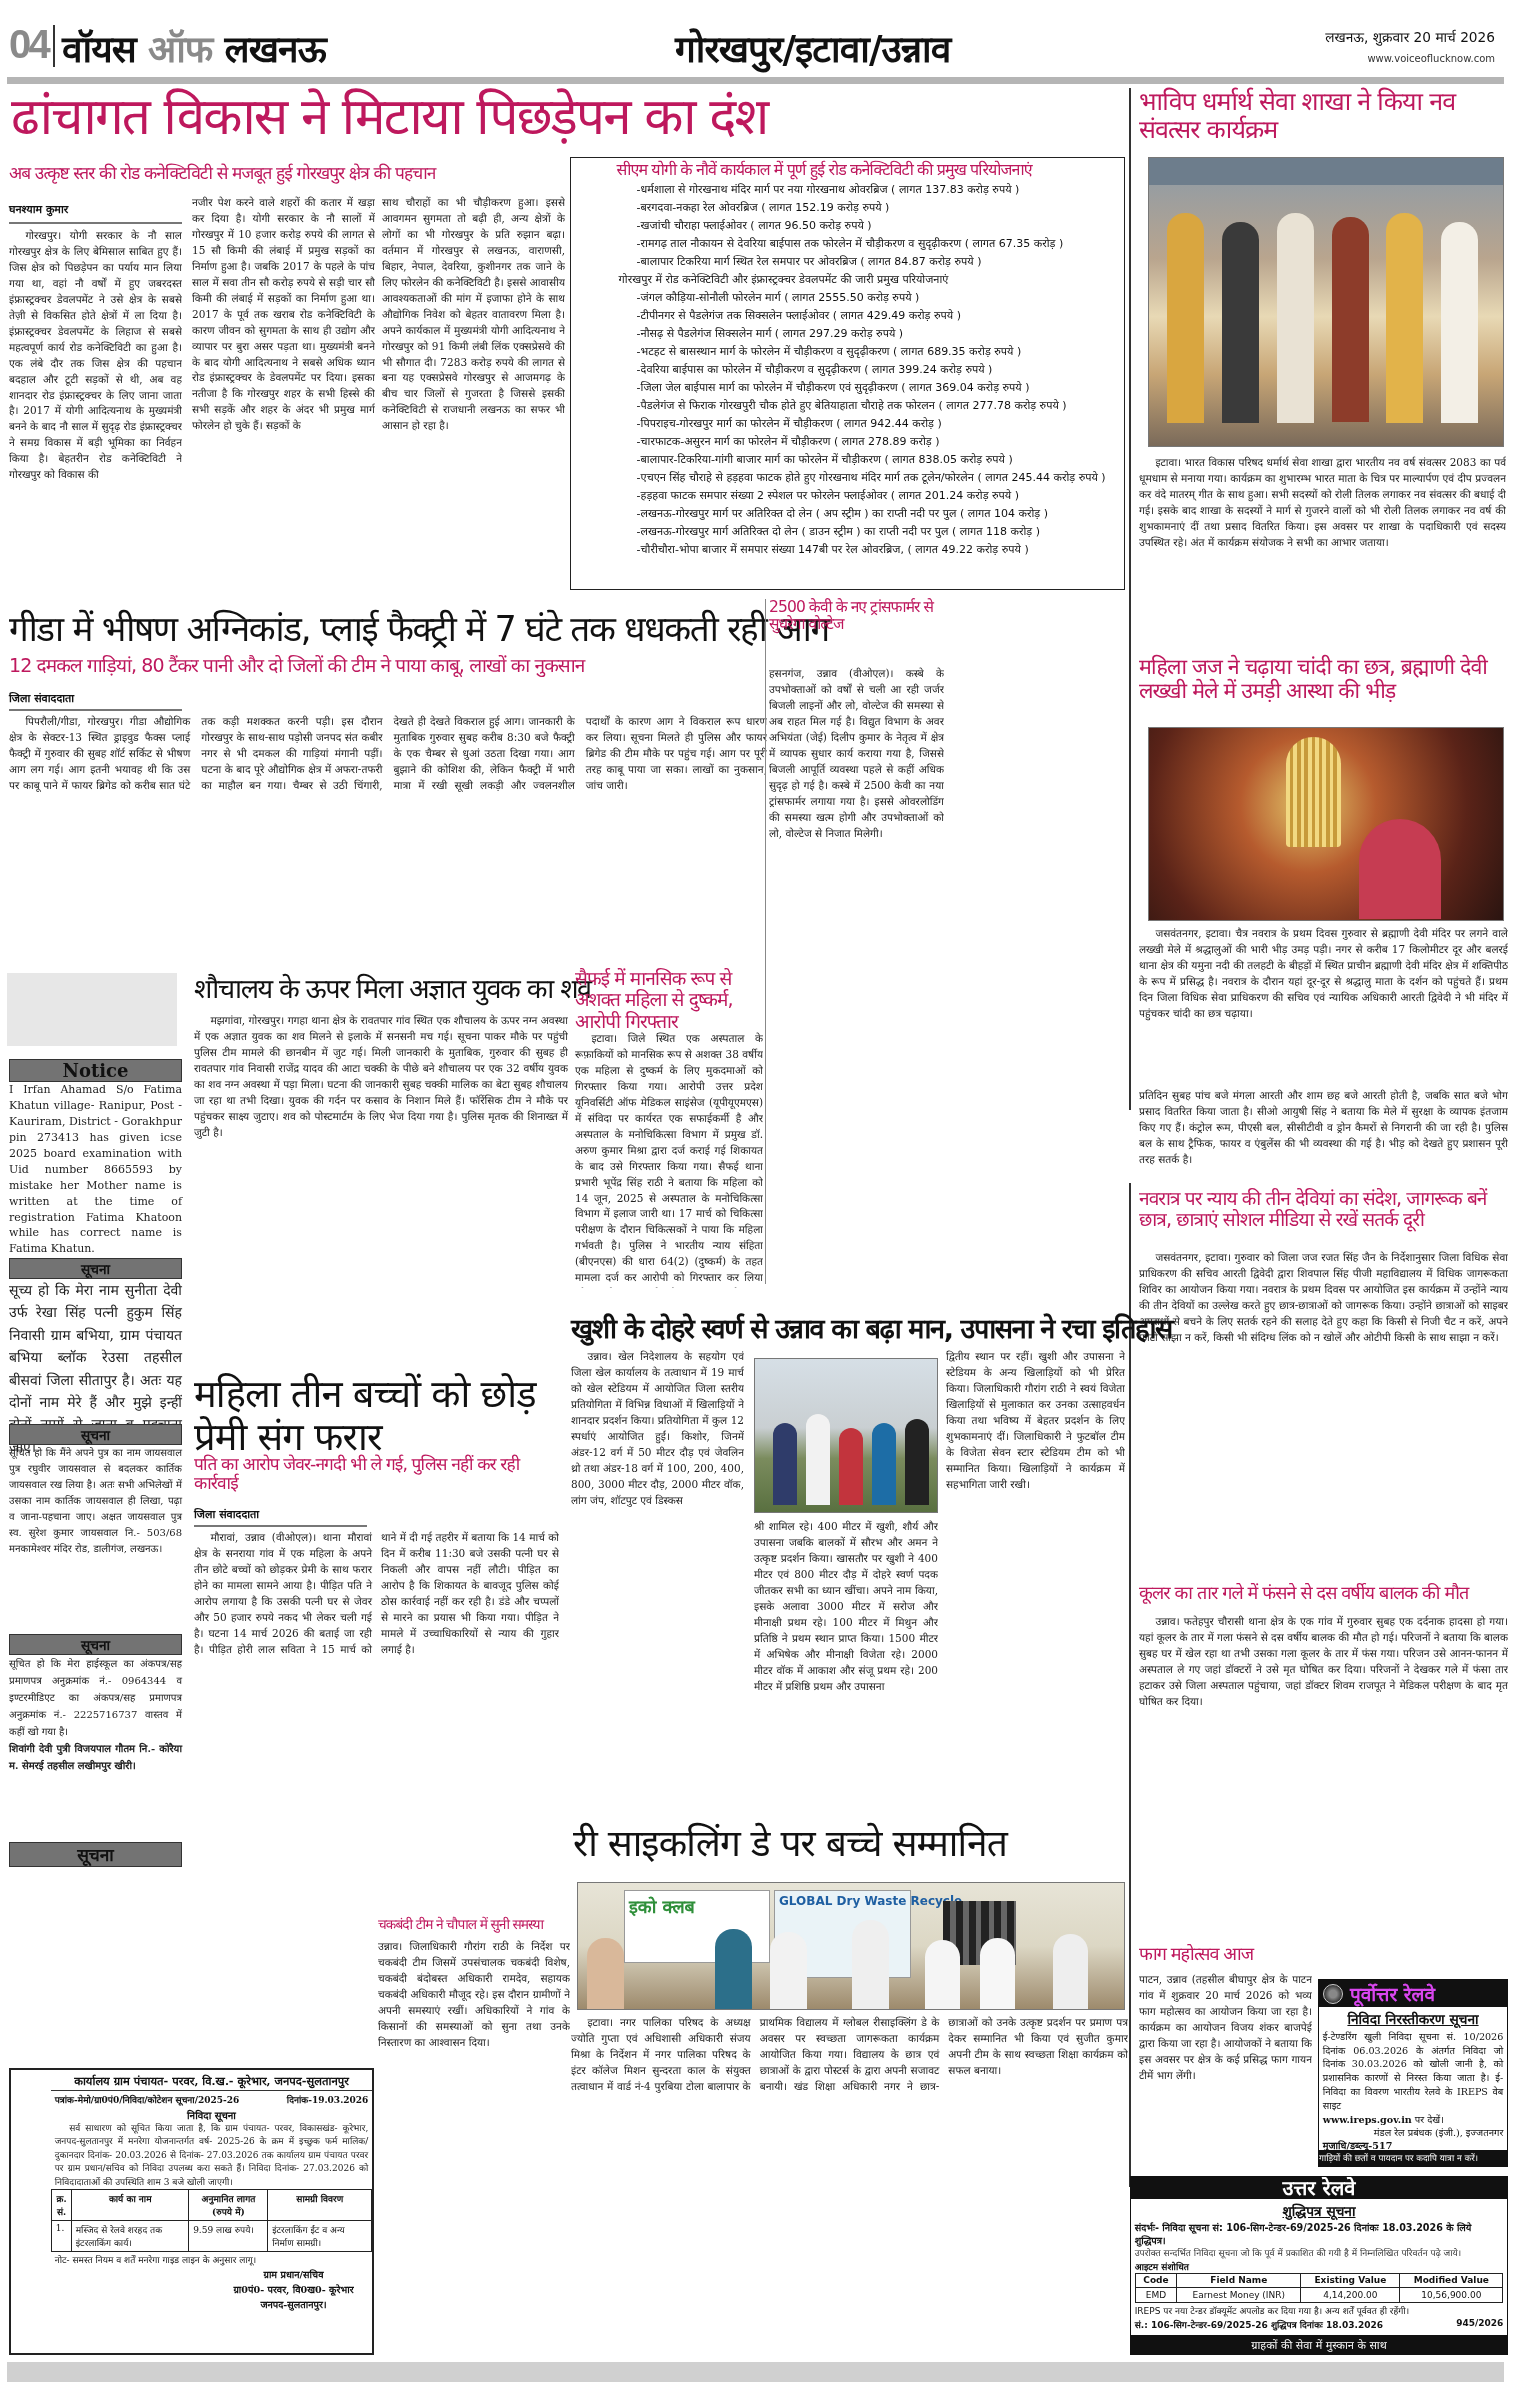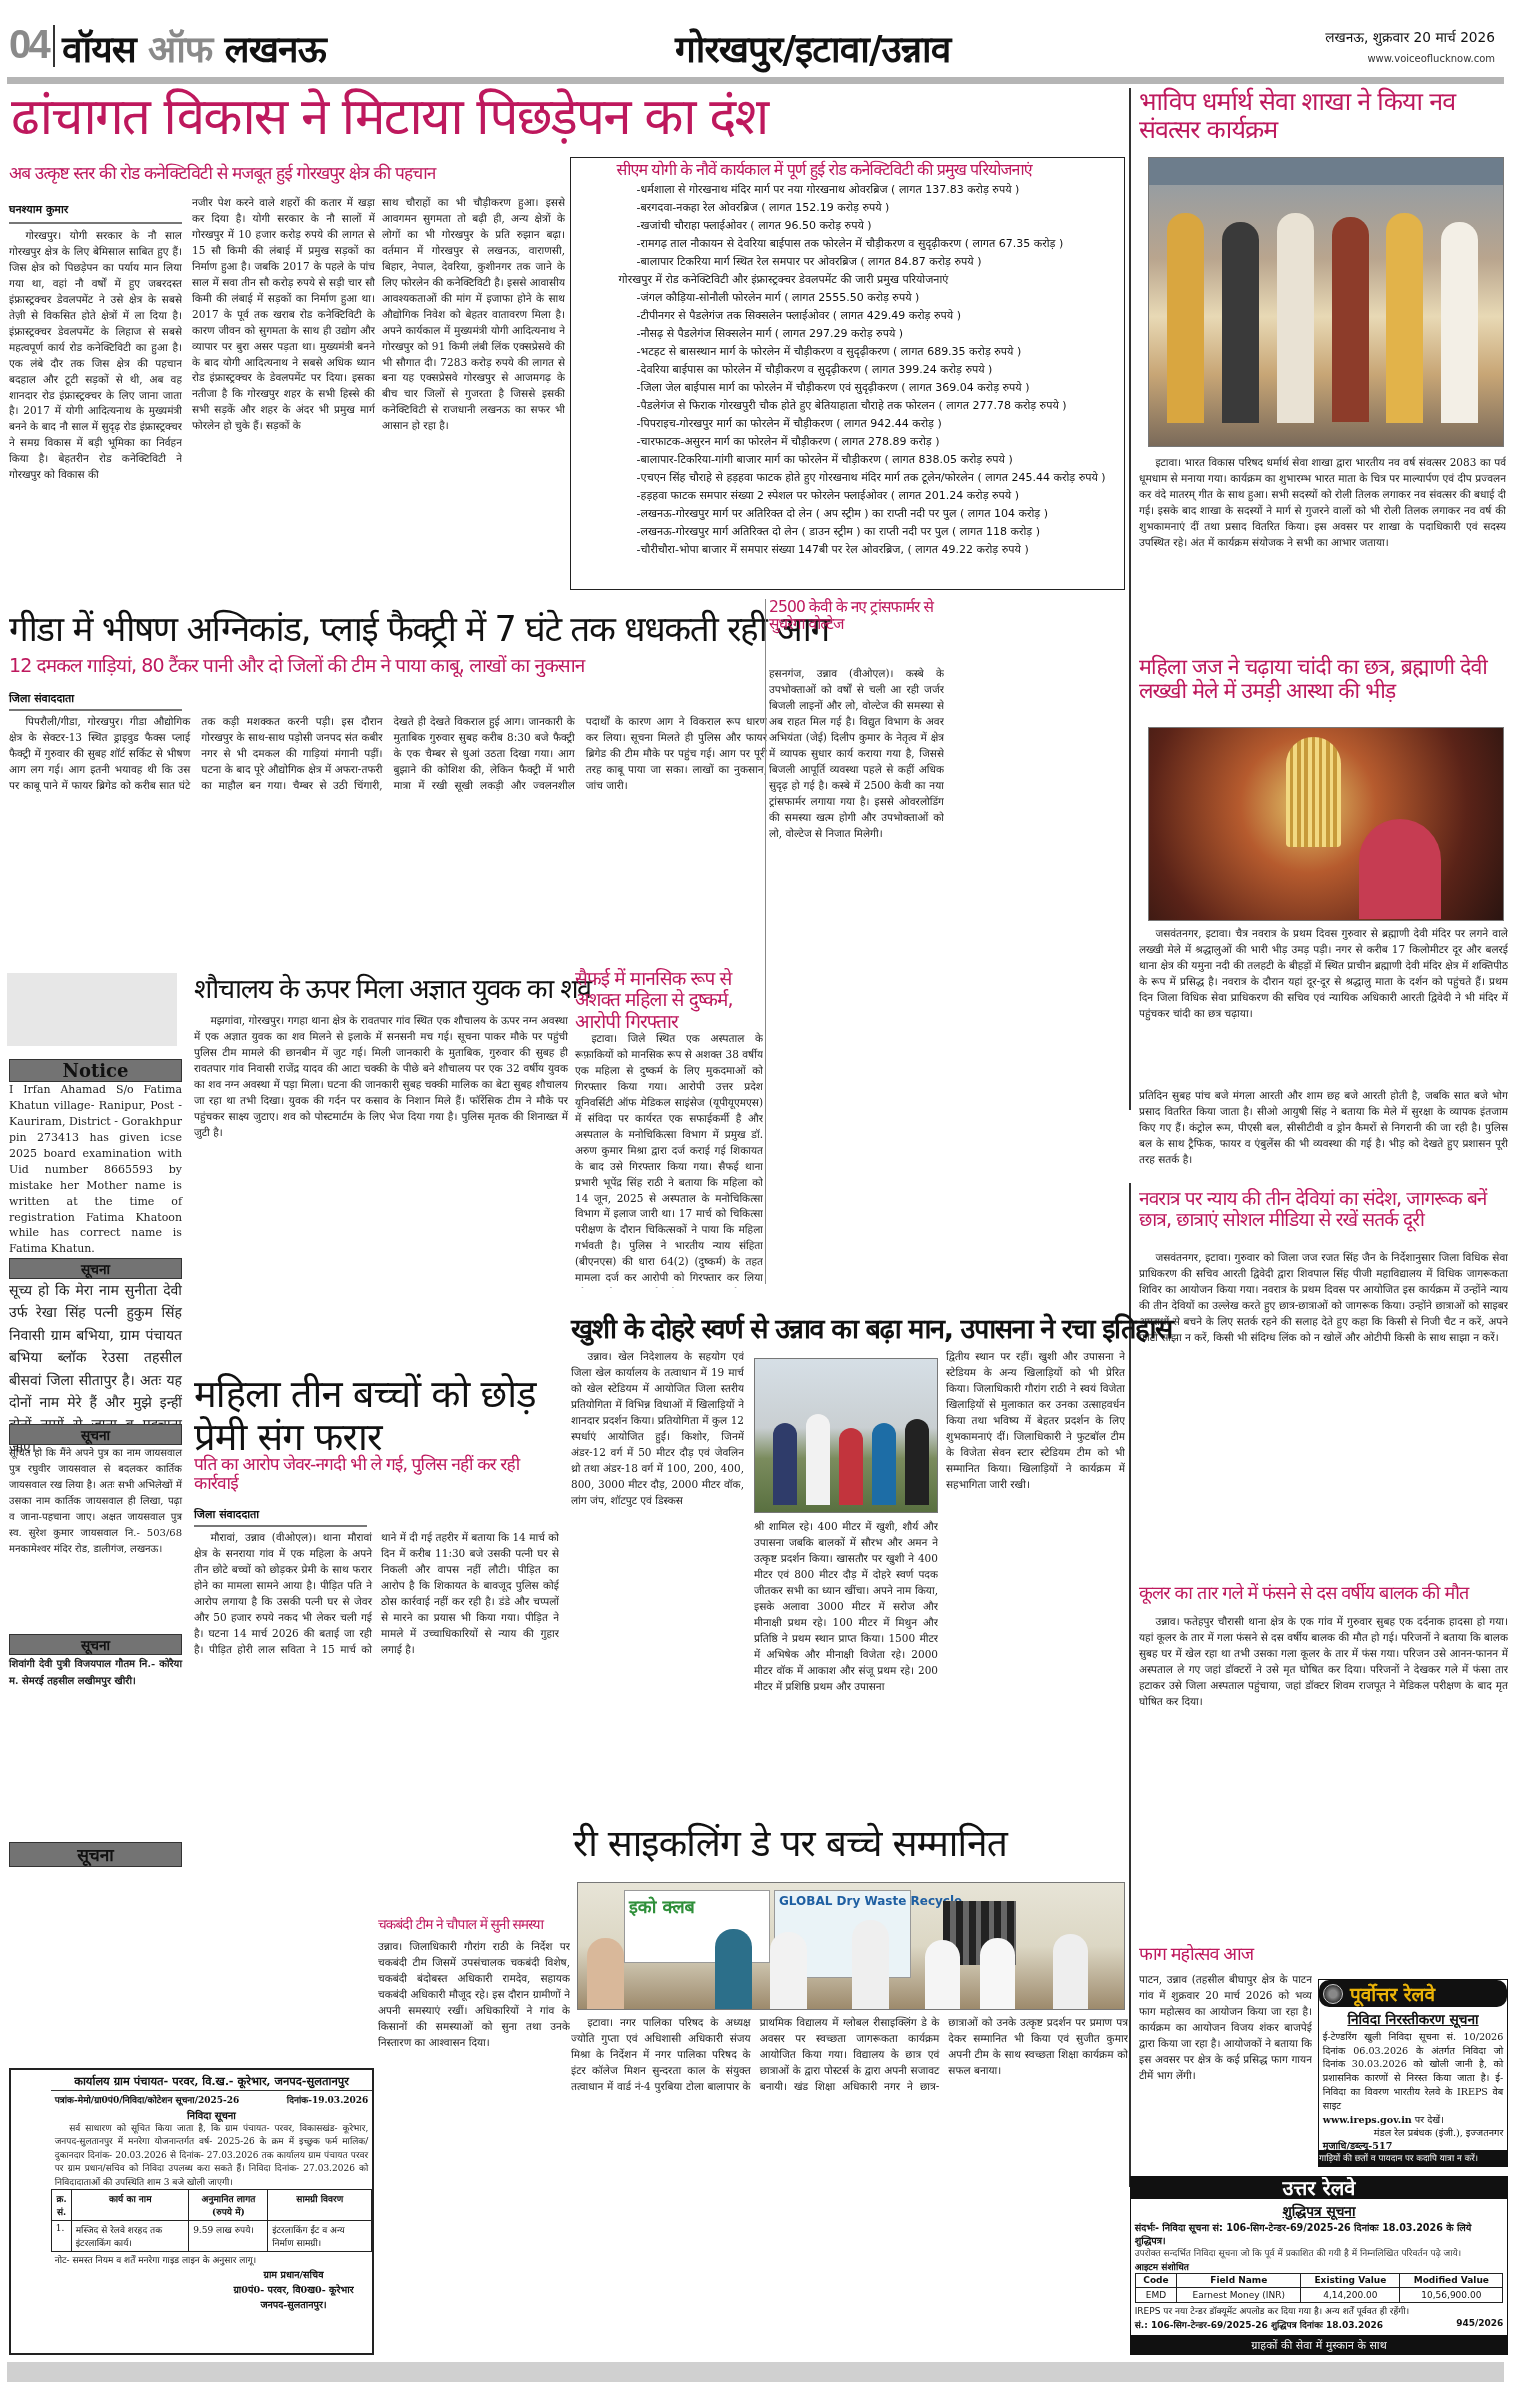--- a/index.html
+++ b/index.html
@@ -107,21 +107,21 @@
 
 <div class="abs hd" style="left:1139px;top:1583px;width:369px;font-size:18px;white-space:nowrap;">कूलर का तार गले में फंसने से दस वर्षीय बालक की मौत</div>
 <div class="col body-txt" style="left:1139px;top:1614px;width:369px;height:316px;text-indent:16.4px;">उन्नाव। फतेहपुर चौरासी थाना क्षेत्र के एक गांव में गुरुवार सुबह एक दर्दनाक हादसा हो गया। यहां कूलर के तार में गला फंसने से दस वर्षीय बालक की मौत हो गई। परिजनों ने बताया कि बालक सुबह घर में खेल रहा था तभी उसका गला कूलर के तार में फंस गया। परिजन उसे आनन-फानन में अस्पताल ले गए जहां डॉक्टरों ने उसे मृत घोषित कर दिया। परिजनों ने देखकर गले में फंसा तार हटाकर उसे जिला अस्पताल पहुंचाया, जहां डॉक्टर शिवम राजपूत ने मेडिकल परीक्षण के बाद मृत घोषित कर दिया।</div>
 
 <div class="vline" style="left:1129px;top:1183px;height:1004px;"></div>
 
 <div class="abs hd" style="left:1139px;top:1944px;width:173px;font-size:18px;">फाग महोत्सव आज</div>
 <div class="col body-txt" style="left:1139px;top:1972px;width:173px;height:215px;">पाटन, उन्नाव (तहसील बीघापुर क्षेत्र के पाटन गांव में शुक्रवार 20 मार्च 2026 को भव्य फाग महोत्सव का आयोजन किया जा रहा है। कार्यक्रम का आयोजन विजय शंकर बाजपेई द्वारा किया जा रहा है। आयोजकों ने बताया कि इस अवसर पर क्षेत्र के कई प्रसिद्ध फाग गायन टीमें भाग लेंगी।</div>
 
 <div class="abs" style="left:1318px;top:1979px;width:190px;height:188px;border:1.8px solid #111;background:#fff;overflow:hidden;">
-  <div style="background:#111;color:#eab308;height:27px;display:flex;align-items:center;border-radius:10px;">
+  <div style="background:#111;color:#d946ef;height:27px;display:flex;align-items:center;">
     <span style="width:20px;height:20px;border-radius:50%;border:1.8px solid #ccc;margin:0 7.3px 0 3.7px;background:radial-gradient(circle,#888 30%,#333 70%);"></span>
     <span style="font-size:19px;font-weight:bold;font-family:'DejaVu Serif',serif;">पूर्वोत्तर रेलवे</span>
   </div>
   <div style="text-align:center;font-size:13.7px;font-weight:bold;text-decoration:underline;font-family:'DejaVu Serif',serif;margin:1.8px 0;">निविदा निरस्तीकरण सूचना</div>
   <div style="font-size:9.6px;line-height:1.45;text-align:justify;padding:0 3.7px;font-family:'DejaVu Serif',serif;">ई-टेण्डरिंग खुली निविदा सूचना सं. 10/2026 दिनांक 06.03.2026 के अंतर्गत निविदा जो दिनांक 30.03.2026 को खोली जानी है, को प्रशासनिक कारणों से निरस्त किया जाता है। ई-निविदा का विवरण भारतीय रेलवे के IREPS वेब साइट</div>
   <div style="font-size:9.6px;padding:0 3.7px;font-family:'DejaVu Serif',serif;">
     <b>www.ireps.gov.in</b>
     <span>पर देखें।</span>
   </div>
   <div style="font-size:9.6px;padding:0 3.7px;text-align:right;font-family:'DejaVu Serif',serif;">मंडल रेल प्रबंधक (इंजी.), इज्जतनगर</div>
@@ -170,20 +170,21 @@
 <div class="abs" style="left:9px;top:1258px;width:173px;">
   <div class="notice-title" style="font-size:13.7px;">सूचना</div>
   <div class="body-txt" style="font-size:14px;line-height:1.6;">सूच्य हो कि मेरा नाम सुनीता देवी उर्फ रेखा सिंह पत्नी हुकुम सिंह निवासी ग्राम बभिया, ग्राम पंचायत बभिया ब्लॉक रेउसा तहसील बीसवां जिला सीतापुर है। अतः यह दोनों नाम मेरे हैं और मुझे इन्हीं दोनों नामों से जाना व पहचाना जाए।</div>
 </div>
 <div class="abs" style="left:9px;top:1424px;width:173px;">
   <div class="notice-title" style="font-size:13.7px;">सूचना</div>
   <div class="body-txt" style="font-size:10px;line-height:1.6;">सूचित हो कि मैंने अपने पुत्र का नाम जायसवाल पुत्र रघुवीर जायसवाल से बदलकर कार्तिक जायसवाल रख लिया है। अतः सभी अभिलेखों में उसका नाम कार्तिक जायसवाल ही लिखा, पढ़ा व जाना-पहचाना जाए। अक्षत जायसवाल पुत्र स्व. सुरेश कुमार जायसवाल नि.- 503/68 मनकामेश्वर मंदिर रोड, डालीगंज, लखनऊ।</div>
 </div>
 <div class="abs" style="left:9px;top:1634px;width:173px;">
   <div class="notice-title" style="font-size:13.7px;">सूचना</div>
+  <div class="body-txt" style="font-size:10px;line-height:1.7;">सूचित हो कि मेरा हाईस्कूल का अंकपत्र/सह प्रमाणपत्र अनुक्रमांक नं.- 0964344 व इण्टरमीडिएट का अंकपत्र/सह प्रमाणपत्र अनुक्रमांक नं.- 2225716737 वास्तव में कहीं खो गया है।</div>
   <div class="body-txt" style="font-size:10px;line-height:1.7;font-weight:bold;">शिवांगी देवी पुत्री विजयपाल गौतम नि.- कोरैया म. सेमरई तहसील लखीमपुर खीरी।</div>
 </div>
 <div class="abs" style="left:9px;top:1842px;width:173px;">
   <div class="notice-title" style="font-size:17.3px;">सूचना</div>
 </div>
 
 <div class="boxed" style="left:9px;top:2068px;width:365px;height:287px;border-width:2.7px;">
   <div style="font-size:11.4px;font-weight:bold;text-align:center;border-bottom:0.9px solid #333;padding:2.7px 0;font-family:'DejaVu Serif',serif;">कार्यालय ग्राम पंचायत- परवर, वि.ख.- कूरेभार, जनपद-सुलतानपुर</div>
   <div style="display:flex;justify-content:space-between;font-size:9px;font-weight:bold;padding:1.8px 3.7px;font-family:'DejaVu Serif',serif;">
     <span>पत्रांक-मेमो/ग्रा0पं0/निविदा/कोटेशन सूचना/2025-26</span>

